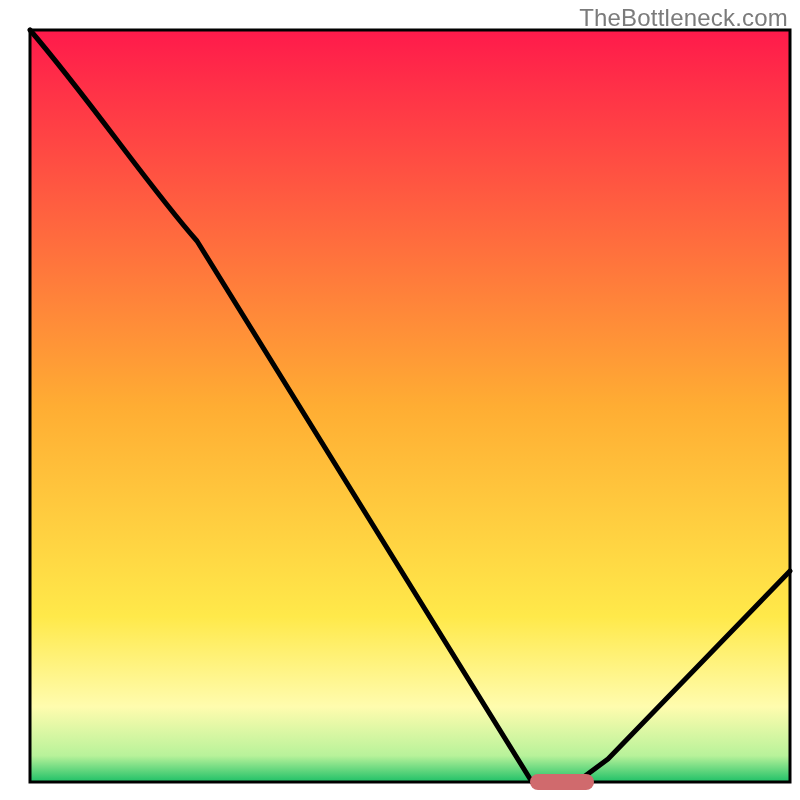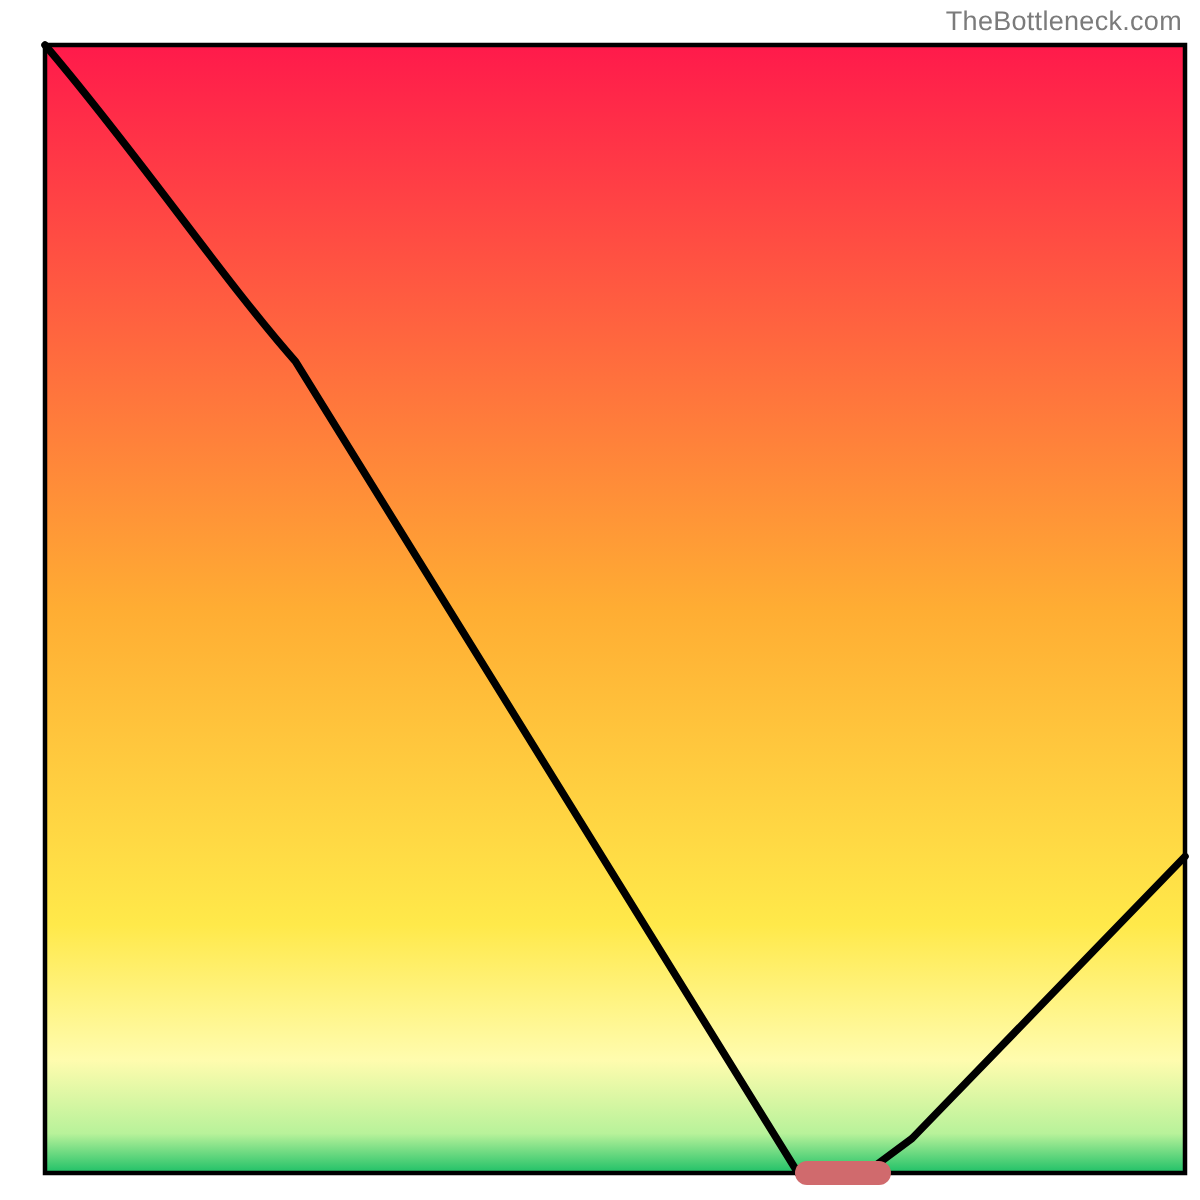--- a/index.html
+++ b/index.html
@@ -15,21 +15,21 @@
     width: 800px;
     height: 800px;
   }
   svg {
     display: block;
   }
   .watermark {
     position: absolute;
     top: 4px;
     right: 12px;
-    font-size: 18px;
+    font-size: 24px;
     font-weight: 500;
     color: #7b7b7b;
     letter-spacing: 0.2px;
   }
 </style>
 </head>
 <body>
 
 <div class="canvas-wrap">
 

